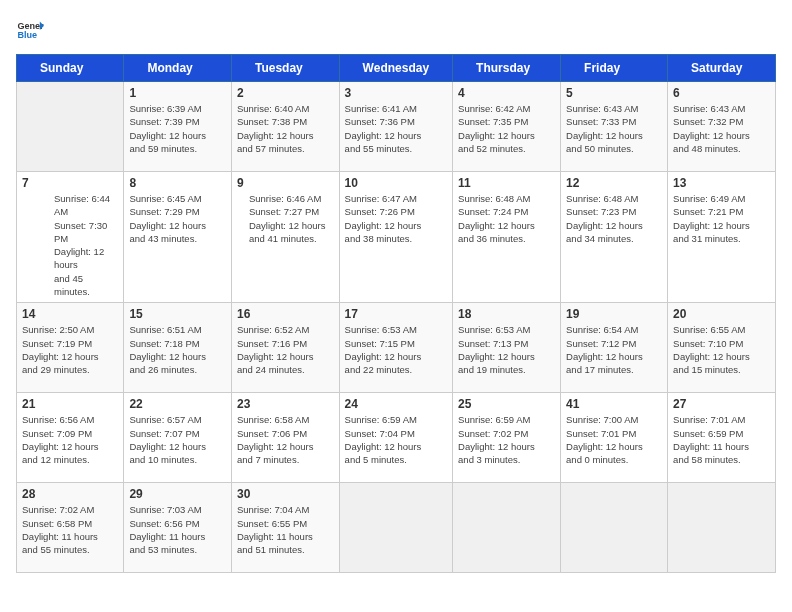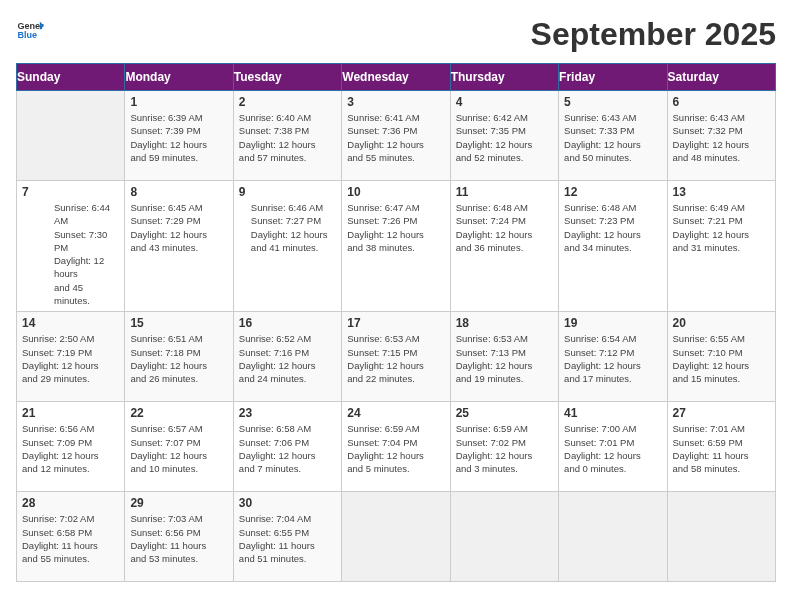--- a/index.html
+++ b/index.html
@@ -36,24 +36,24 @@
     .calendar-subtitle {
       font-size: 14px;
       color: #555;
     }
     table {
       width: 100%;
       border-collapse: collapse;
       font-size: 11px;
     }
     thead tr th {
-      background-color: #701a75;
+      background-color: #1d4ed8;
       color: #fff;
       text-align: left;
-      padding: 6px 0;
+      padding: 6px 23px;
       font-size: 12px;
       font-weight: bold;
       border: 1px solid #2e6da4;
     }
     tbody tr td {
       vertical-align: top;
       border: 1px solid #ccc;
       padding: 4px 5px;
       width: 14.28%;
       min-height: 80px;
@@ -87,21 +87,20 @@
 
 <div class="header-area">
   <div class="logo">
     <svg class="logo-icon" viewBox="0 0 40 40">
       <text x="2" y="18" font-size="13" font-weight="bold" fill="#333">General</text>
       <text x="2" y="32" font-size="13" font-weight="bold" fill="#1a73c8">Blue</text>
       <polygon points="34,8 40,14 34,20" fill="#1a73c8"></polygon>
     </svg>
   </div>
   <div class="title-area">
-    <div class="calendar-title">September 2025</div>
   </div>
 </div>
 
 <table>
   <thead>
     <tr>
         <th>Sunday</th>
         <th>Monday</th>
         <th>Tuesday</th>
         <th>Wednesday</th>

